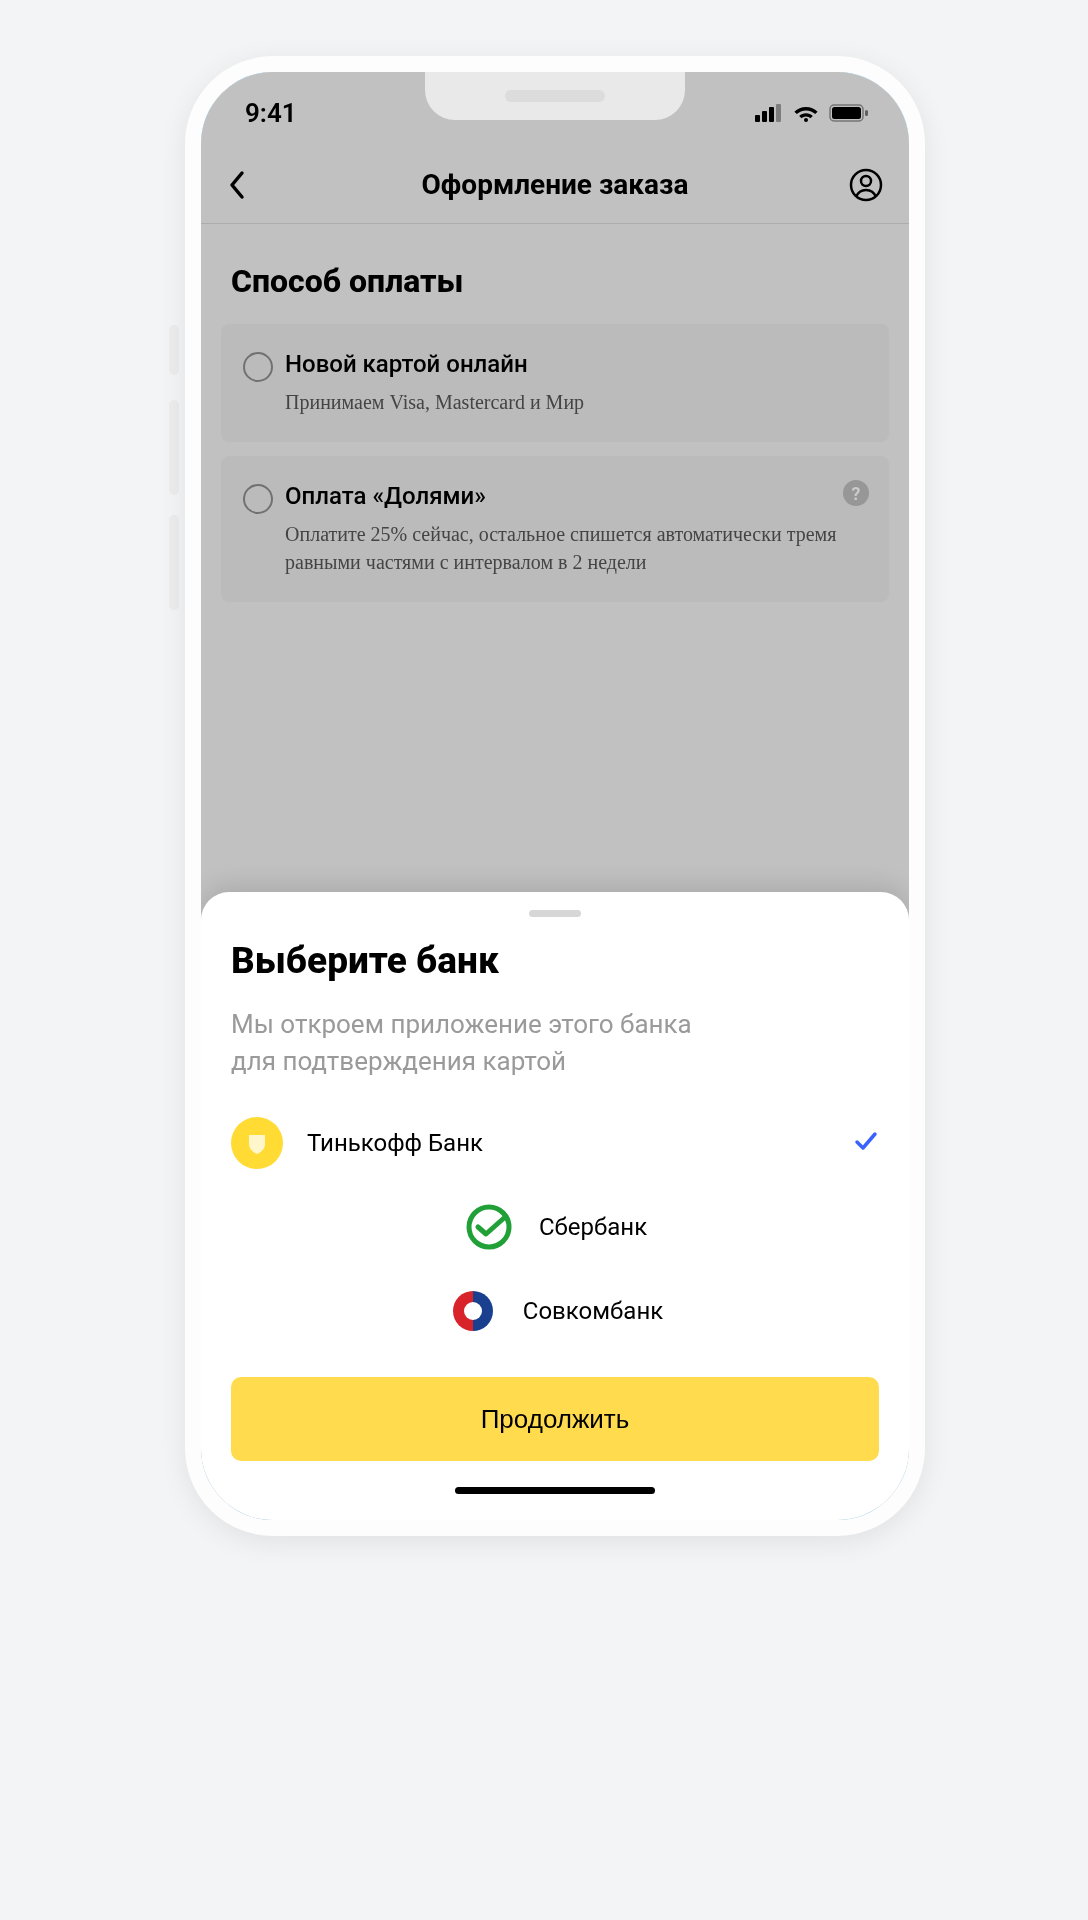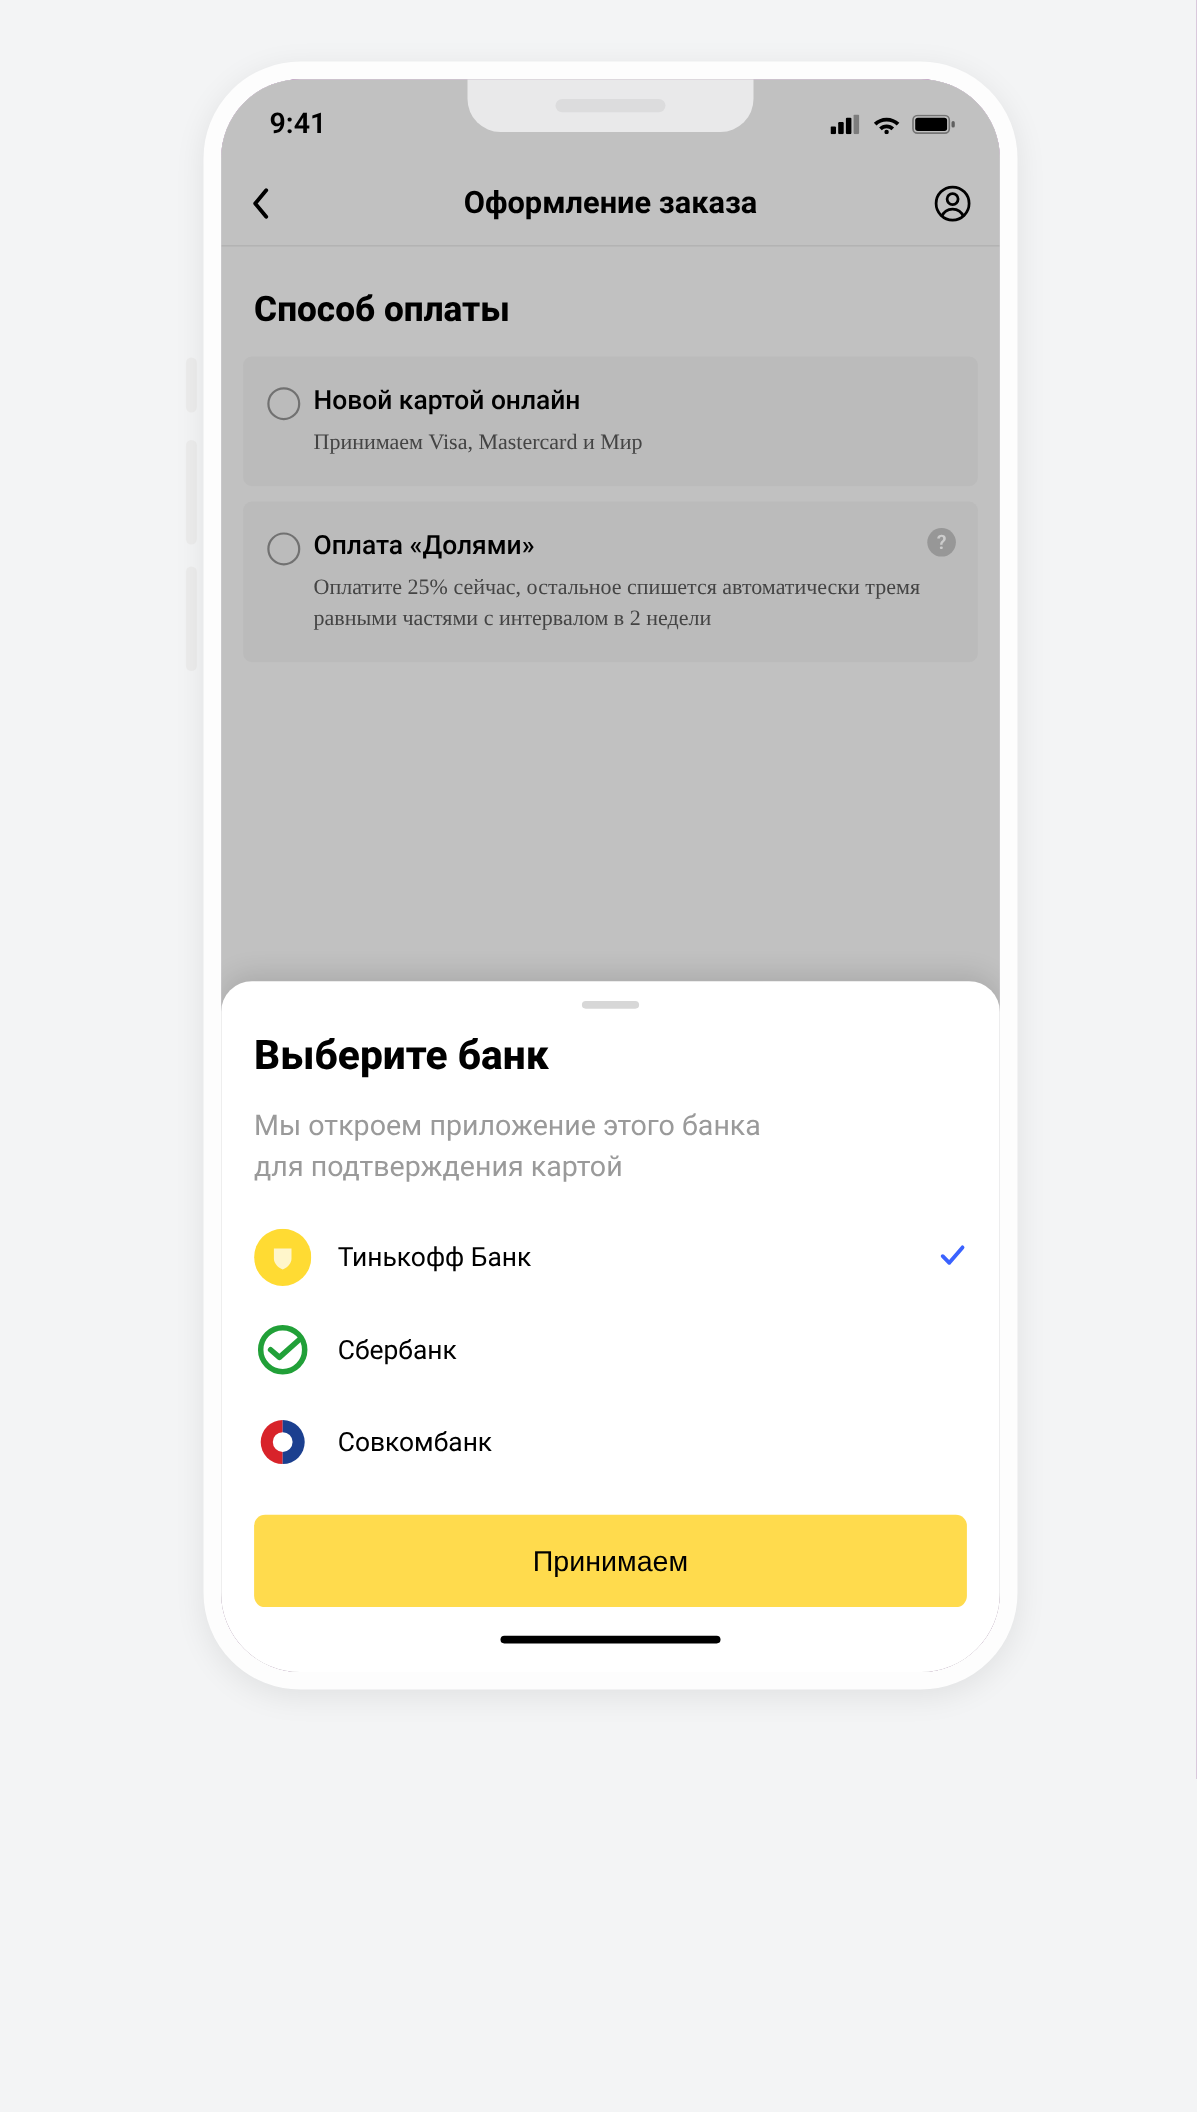--- a/index.html
+++ b/index.html
@@ -20,21 +20,21 @@
       border-radius: 48px;
       padding: 56px 56px 80px 56px;
       position: relative;
     }
 
     
     .phone {
       width: 740px;
       height: 1480px;
       margin: 0 auto;
-      background: #701a75;
+      background: #7dd3fc;
       border-radius: 88px;
       border: 16px solid #fdfdfd;
       box-shadow:
         inset 0 0 0 2px #e9e9ea,
         0 6px 28px rgba(0,0,0,.08);
       position: relative;
       overflow: hidden;
     }
 
     
@@ -219,20 +219,21 @@
       margin-top: 24px;
     }
 
     .bank-list { margin-top: 22px; }
     .bank-row {
       display: flex;
       align-items: center;
       gap: 24px;
       padding: 16px 0;
       position: relative;
+      justify-content: center;
     }
     .bank-logo {
       width: 52px; height: 52px;
       display: flex; align-items: center; justify-content: center;
       flex-shrink: 0;
     }
     .bank-name { font-size: 24px; color: #000; }
     .check-mark {
       margin-left: auto;
       color: #3a62ff;
@@ -381,20 +382,20 @@
                   <path d="M24 4a20 20 0 0 0 0 40V4z" fill="#d8232a"></path>
                   <path d="M24 4a20 20 0 0 1 0 40V4z" fill="#1b3f8f"></path>
                   <circle cx="24" cy="24" r="9" fill="#fff"></circle>
                 </svg>
             </div>
             <div class="bank-name">Совкомбанк</div>
           </div>
 
         </div>
 
-        <button class="primary-btn">Принимаем</button>
+        <button class="primary-btn">Продолжить</button>
 
         <div class="home-indicator"></div>
       </div>
 
     </div>
   </div>
 </div>
 
 </body></html>

